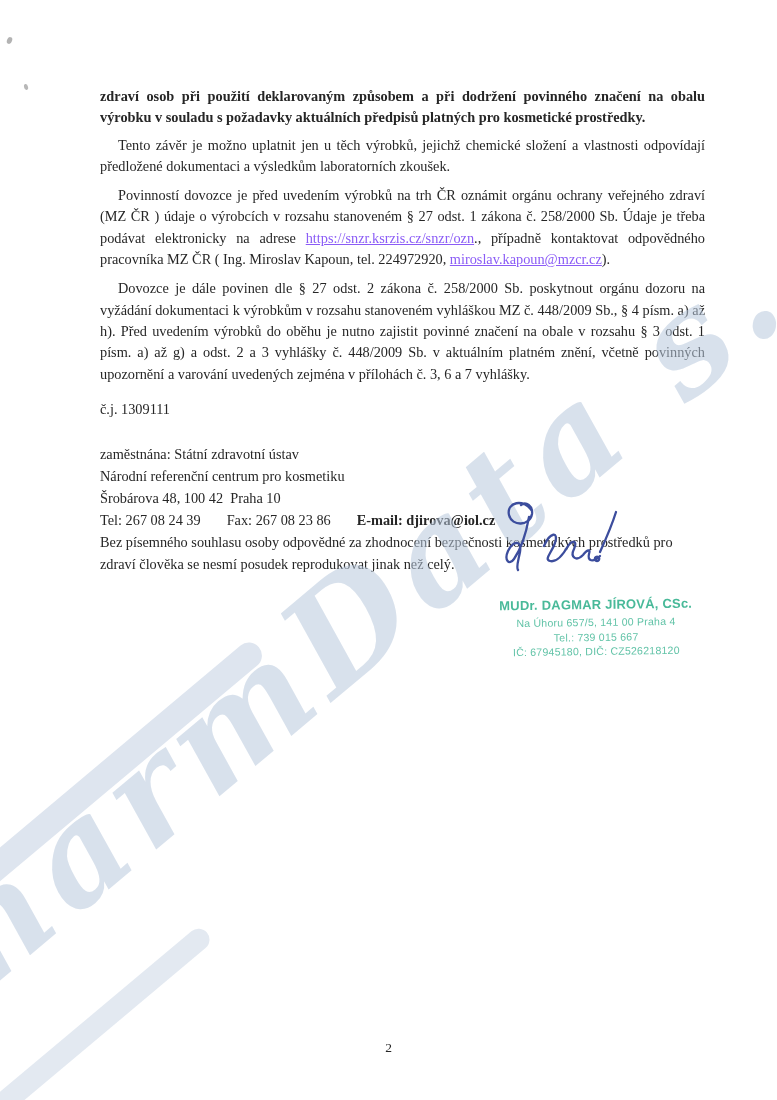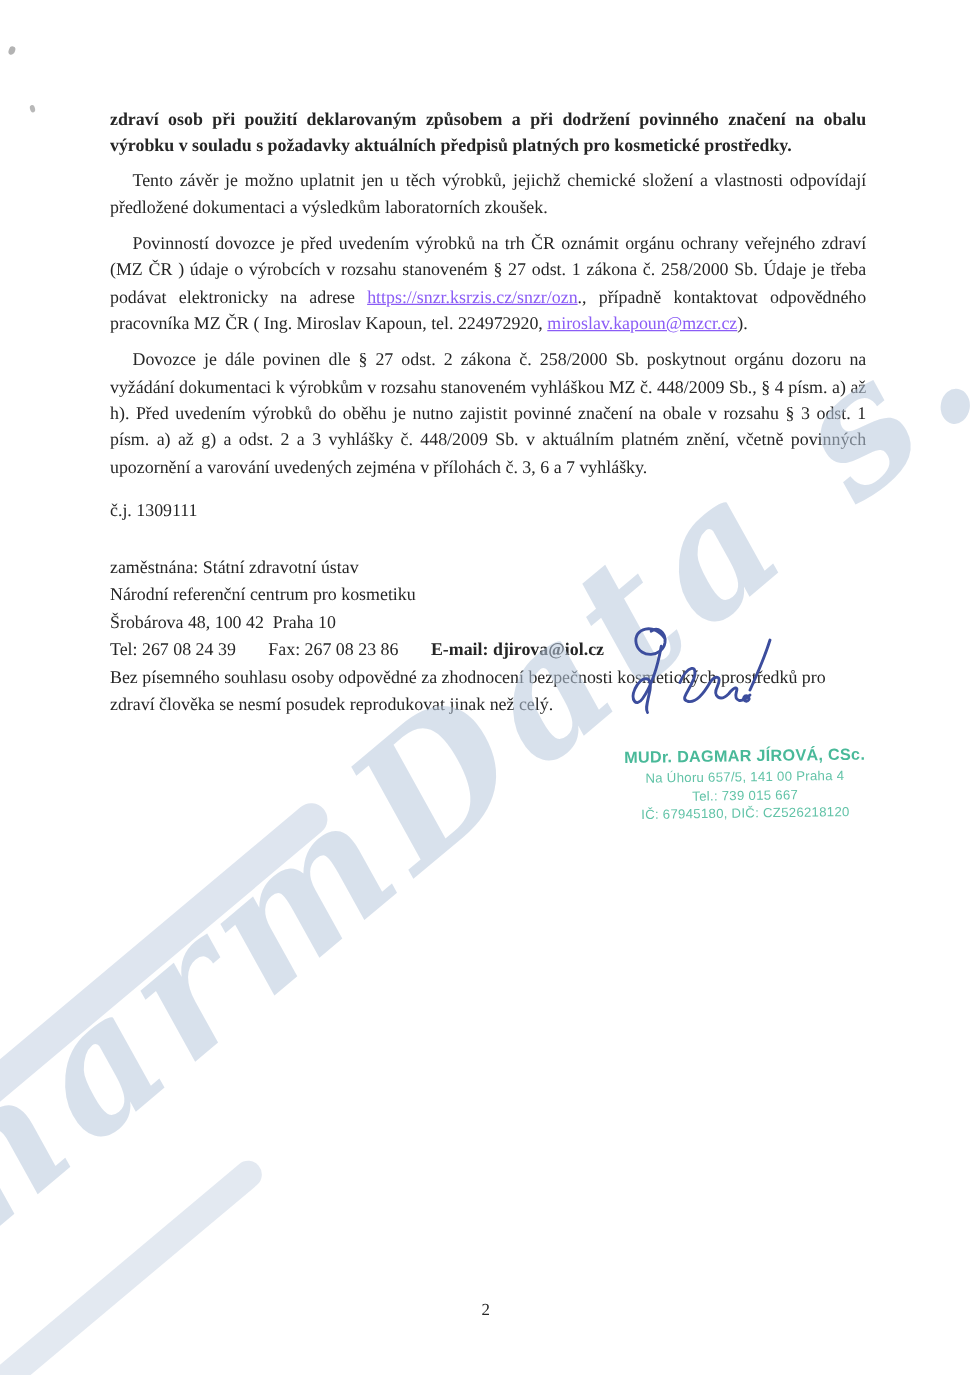--- a/index.html
+++ b/index.html
@@ -6,21 +6,21 @@
   .page{
     position:relative;
     width:777px;height:1100px;
     background:#ffffff;
     overflow:hidden;
     font-family:"Liberation Serif","DejaVu Serif",serif;
     color:#262626;
   }
   
   .content{
-    position:absolute;left:88px;top:86px;width:605px;
+    position:absolute;left:100px;top:86px;width:605px;
     font-size:14.3px;line-height:21.3px;
     z-index:1;
   }
   .content p{margin:0 0 8px 0;text-align:justify;}
   .para-bold{font-weight:bold;margin-bottom:6px !important;}
   .indent{text-indent:18px;}
   .para-4{margin-bottom:14px !important;}
   .datum-line{margin:4px 0 5px 0 !important;text-align:left !important;}
   .cj-line{margin:0 0 23px 0 !important;text-align:left !important;}
   .doc-link{color:#8b5cf6;text-decoration:underline;}

